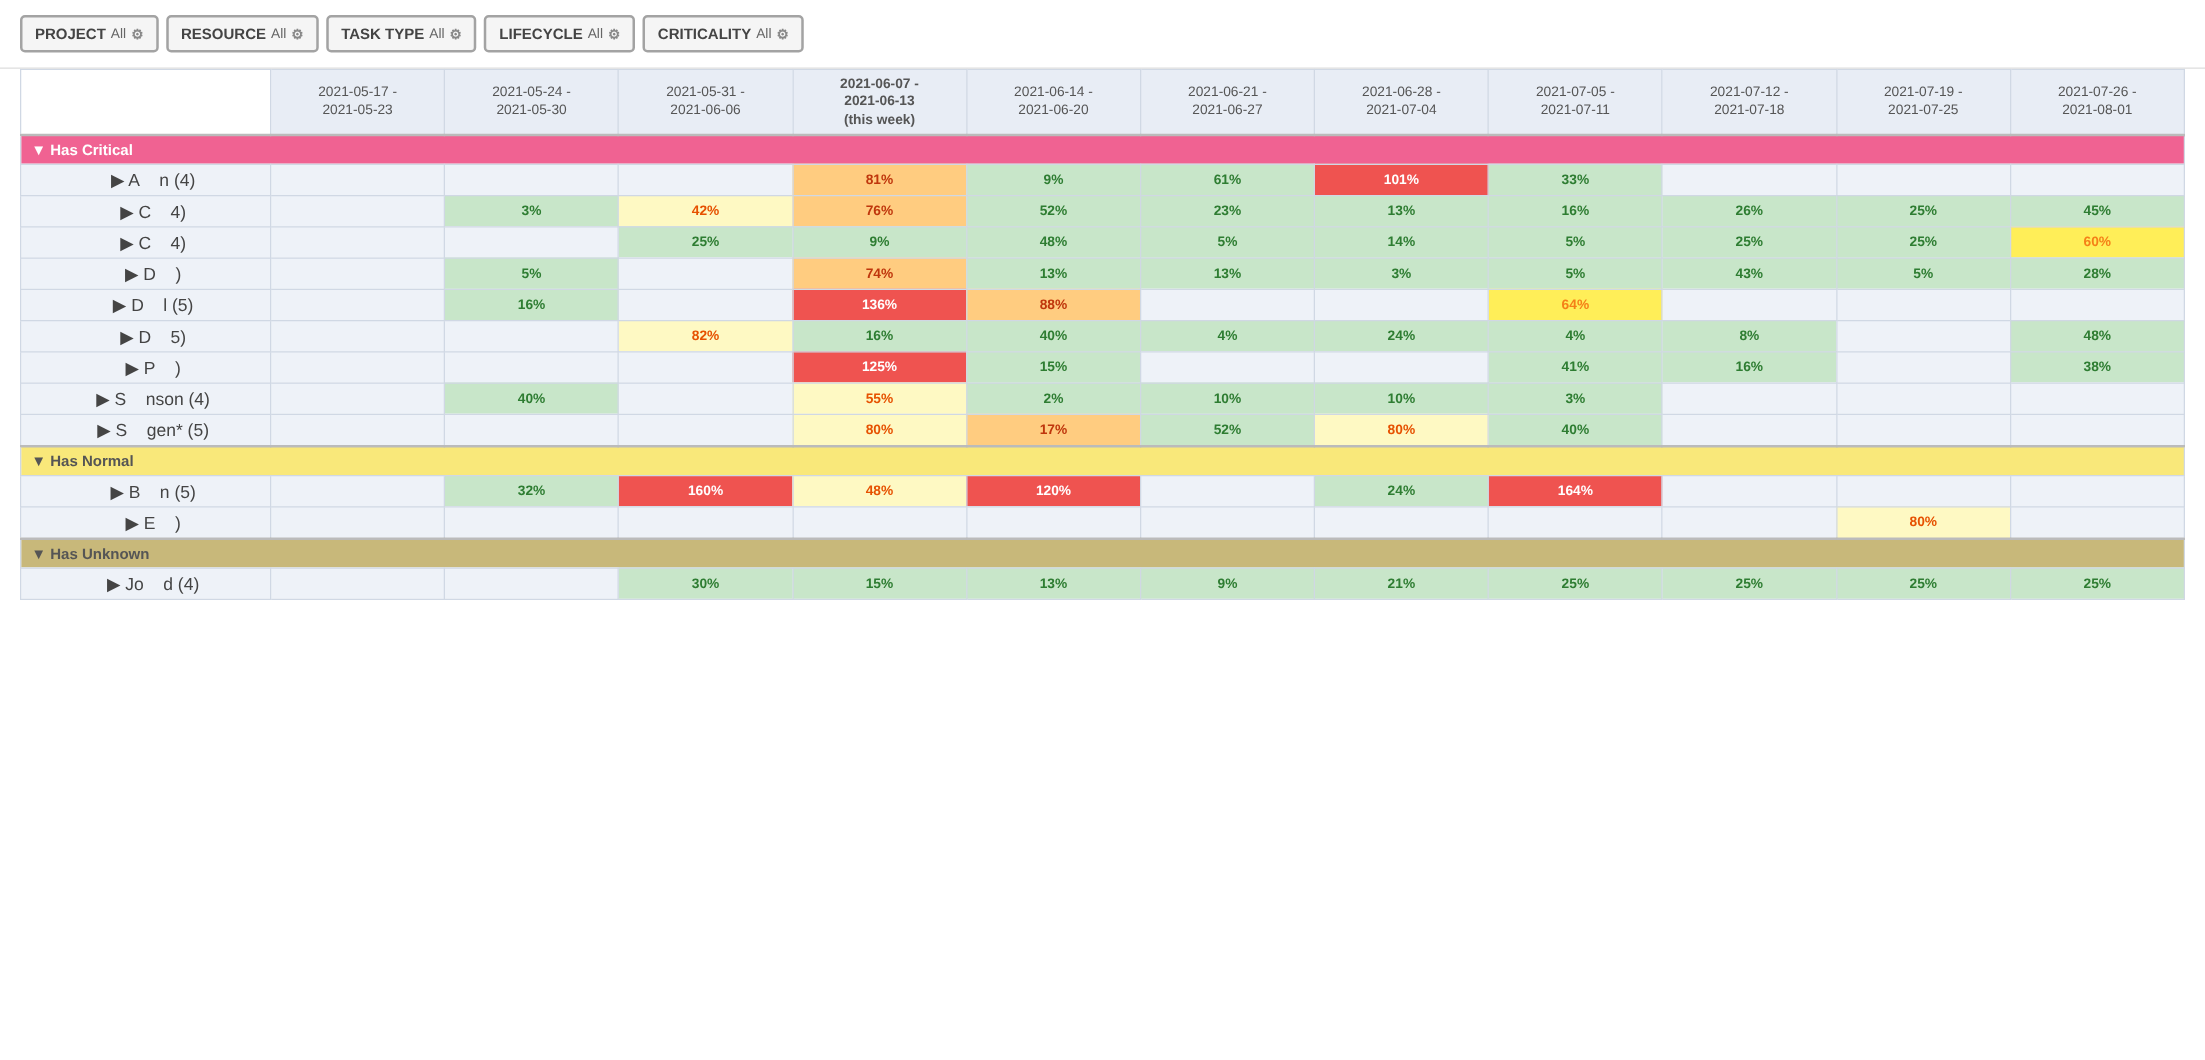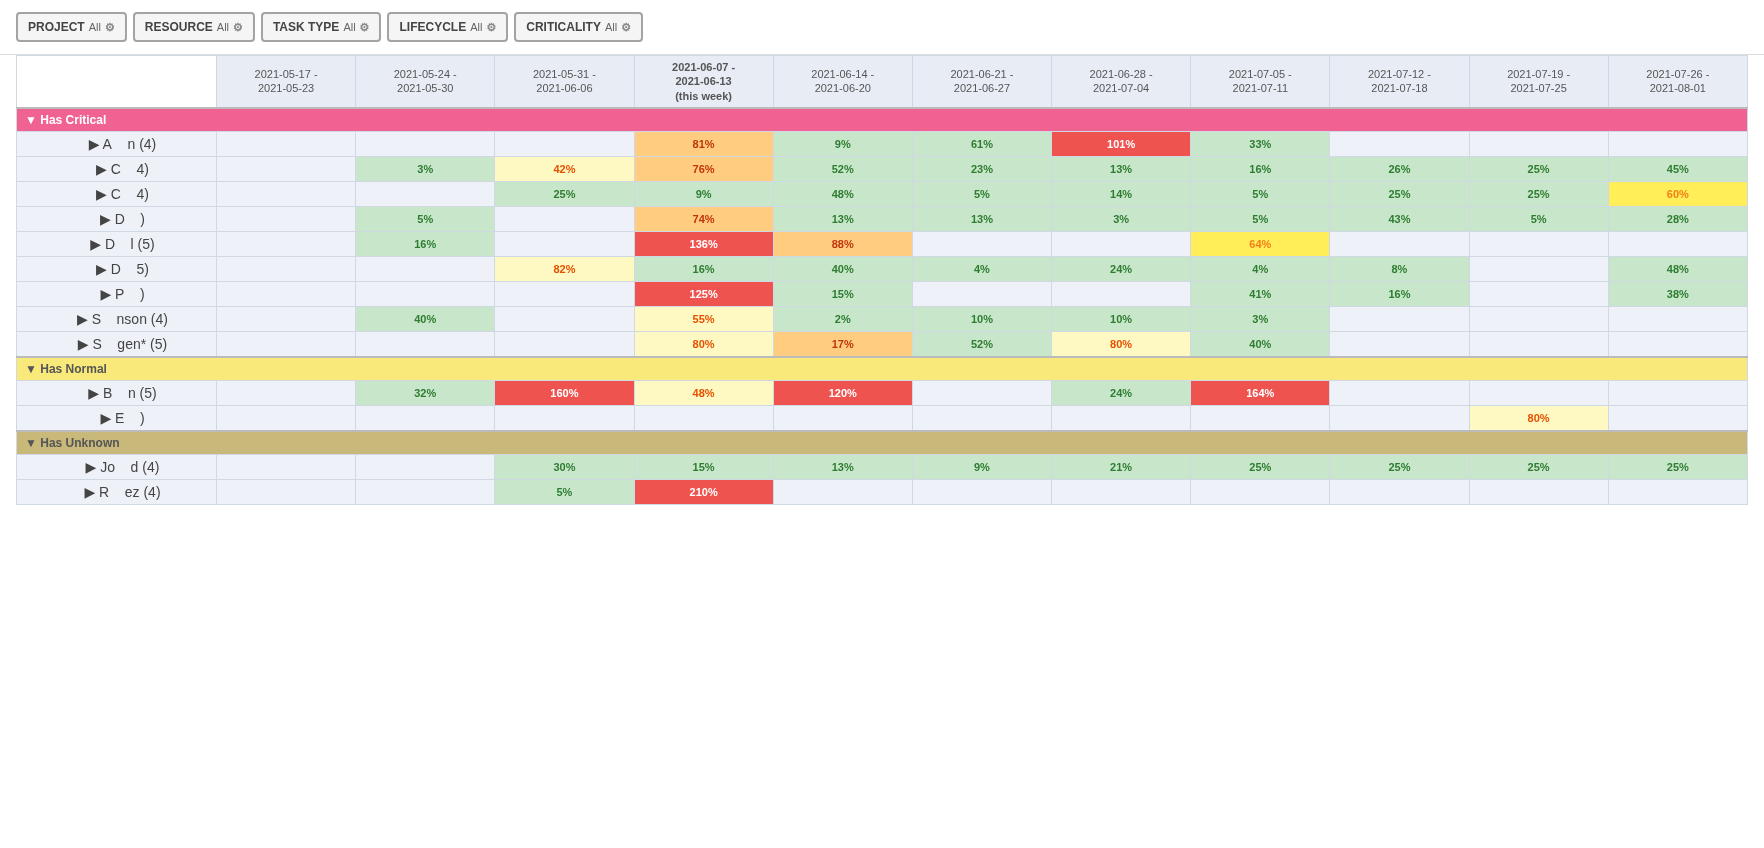--- a/index.html
+++ b/index.html
@@ -333,30 +333,16 @@
         <td class="cell-green-light pct">15%</td>
         <td class="cell-green-light pct">13%</td>
         <td class="cell-green-light pct">9%</td>
         <td class="cell-green-light pct">21%</td>
         <td class="cell-green-light pct">25%</td>
         <td class="cell-green-light pct">25%</td>
         <td class="cell-green-light pct">25%</td>
         <td class="cell-green-light pct">25%</td>
       </tr>
 
-      <tr>
-        <td class="row-label indent">▶ R&nbsp;&nbsp;&nbsp;&nbsp;ez (4)</td>
-        <td class="cell-empty pct"></td>
-        <td class="cell-empty pct"></td>
-        <td class="cell-green-light pct">5%</td>
-        <td class="cell-red pct">210%</td>
-        <td class="cell-empty pct"></td>
-        <td class="cell-empty pct"></td>
-        <td class="cell-empty pct"></td>
-        <td class="cell-empty pct"></td>
-        <td class="cell-empty pct"></td>
-        <td class="cell-empty pct"></td>
-        <td class="cell-empty pct"></td>
-      </tr>
 
     </tbody>
   </table>
 </div>
 
 </body></html>

